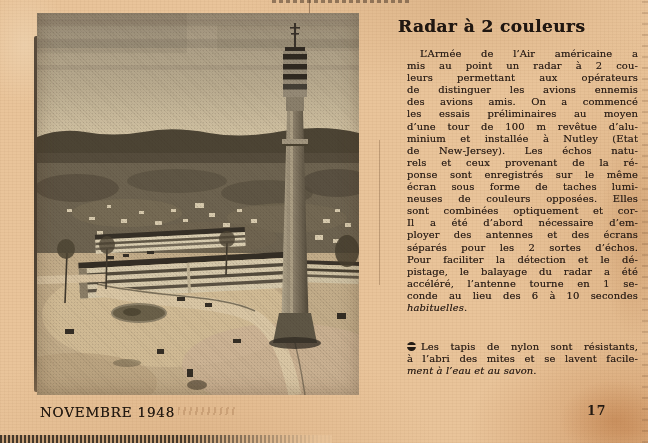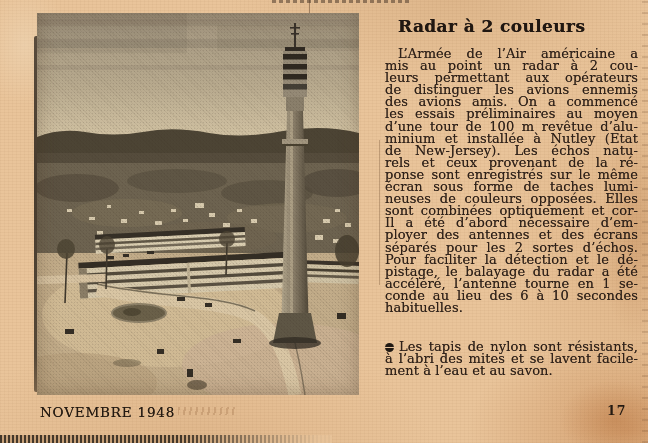--- a/index.html
+++ b/index.html
@@ -52,34 +52,34 @@
   
   .crease{position:absolute;left:379px;top:140px;width:1px;height:145px;background:rgba(95,62,35,.30);}
 
   
   .column{position:absolute;left:385px;top:16px;width:253px;color:var(--ink,#2e2119);}
   .headline{
     font-weight:bold;font-size:17px;line-height:20px;margin:0 0 12px 13px;
     letter-spacing:.4px;color:var(--ink_strong,#201711);
     text-shadow:0 0 .5px rgba(32,23,17,.8);
   }
-  .bodytext{font-size:13px;line-height:12.1px;letter-spacing:.1px;
-    text-shadow:0 0 .45px rgba(46,33,25,.65);}
+  .bodytext{font-size:10px;line-height:12.1px;letter-spacing:.1px;
+    text-shadow:0 0 .45px rgba(46,33,25,.65);margin-left:22px;}
   .tline{text-align:justify;text-align-last:justify;white-space:normal;}
-  .tline.tlast{text-align-last:left;}
+  .tline.tlast{text-align-last:left;font-style:italic;}
   .tline.indent{text-indent:13px;}
   .note{margin-top:27px;}
   .bullet{display:inline-block;width:9px;height:9px;border-radius:50%;
     margin-right:5px;vertical-align:-1px;
     background:linear-gradient(to bottom,#211a14 0 3.5px, #e5c29b 3.5px 5.2px, #211a14 5.2px);}
 
   
   .issue-date{position:absolute;left:40px;top:404px;font-weight:normal;font-size:13.5px;
     letter-spacing:.8px;color:#241a12;text-shadow:0 0 .5px rgba(36,26,18,.8);}
-  .pageno{position:absolute;left:607px;top:403px;font-weight:bold;font-size:12.5px;
+  .pageno{position:absolute;left:587px;top:403px;font-weight:bold;font-size:12.5px;
     letter-spacing:1px;color:#241a12;}
   .scribble{position:absolute;left:178px;top:407px;width:60px;height:8px;opacity:.25;
     background:repeating-linear-gradient(100deg, #8a5a33 0 2px, transparent 2px 6px);}
 </style>
 </head>
 <body>
 
 <div class="grain"></div>
 <div class="stain s1"></div>
 <div class="stain s2"></div>

